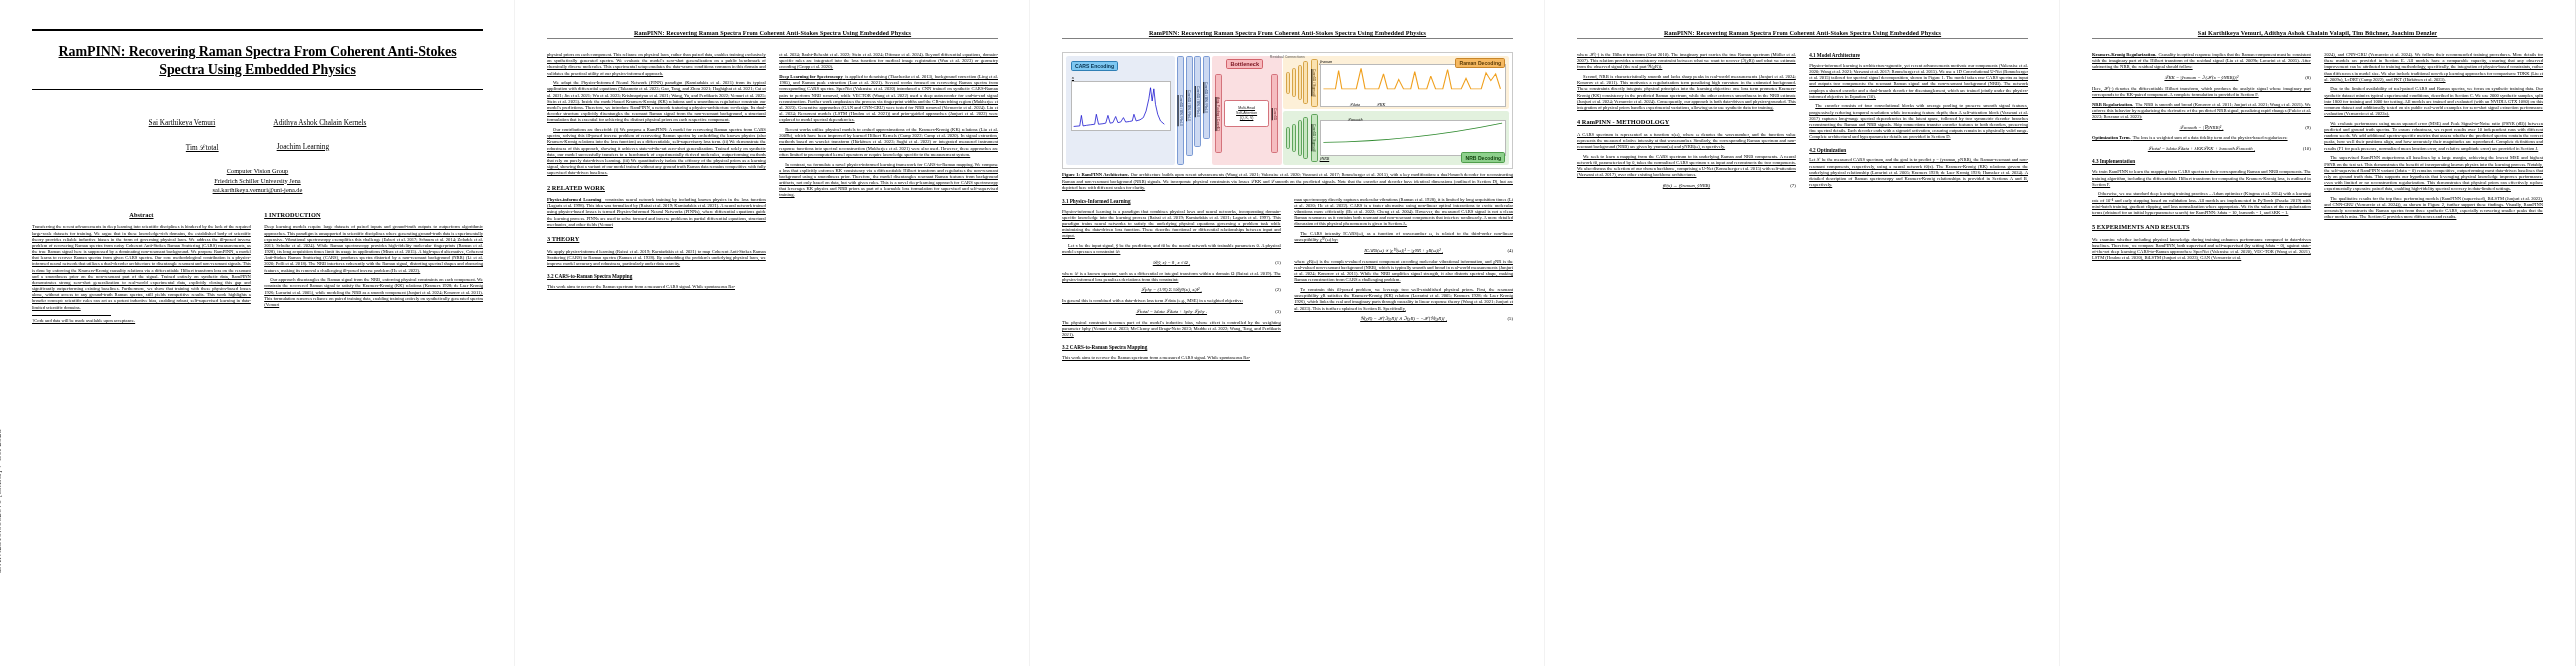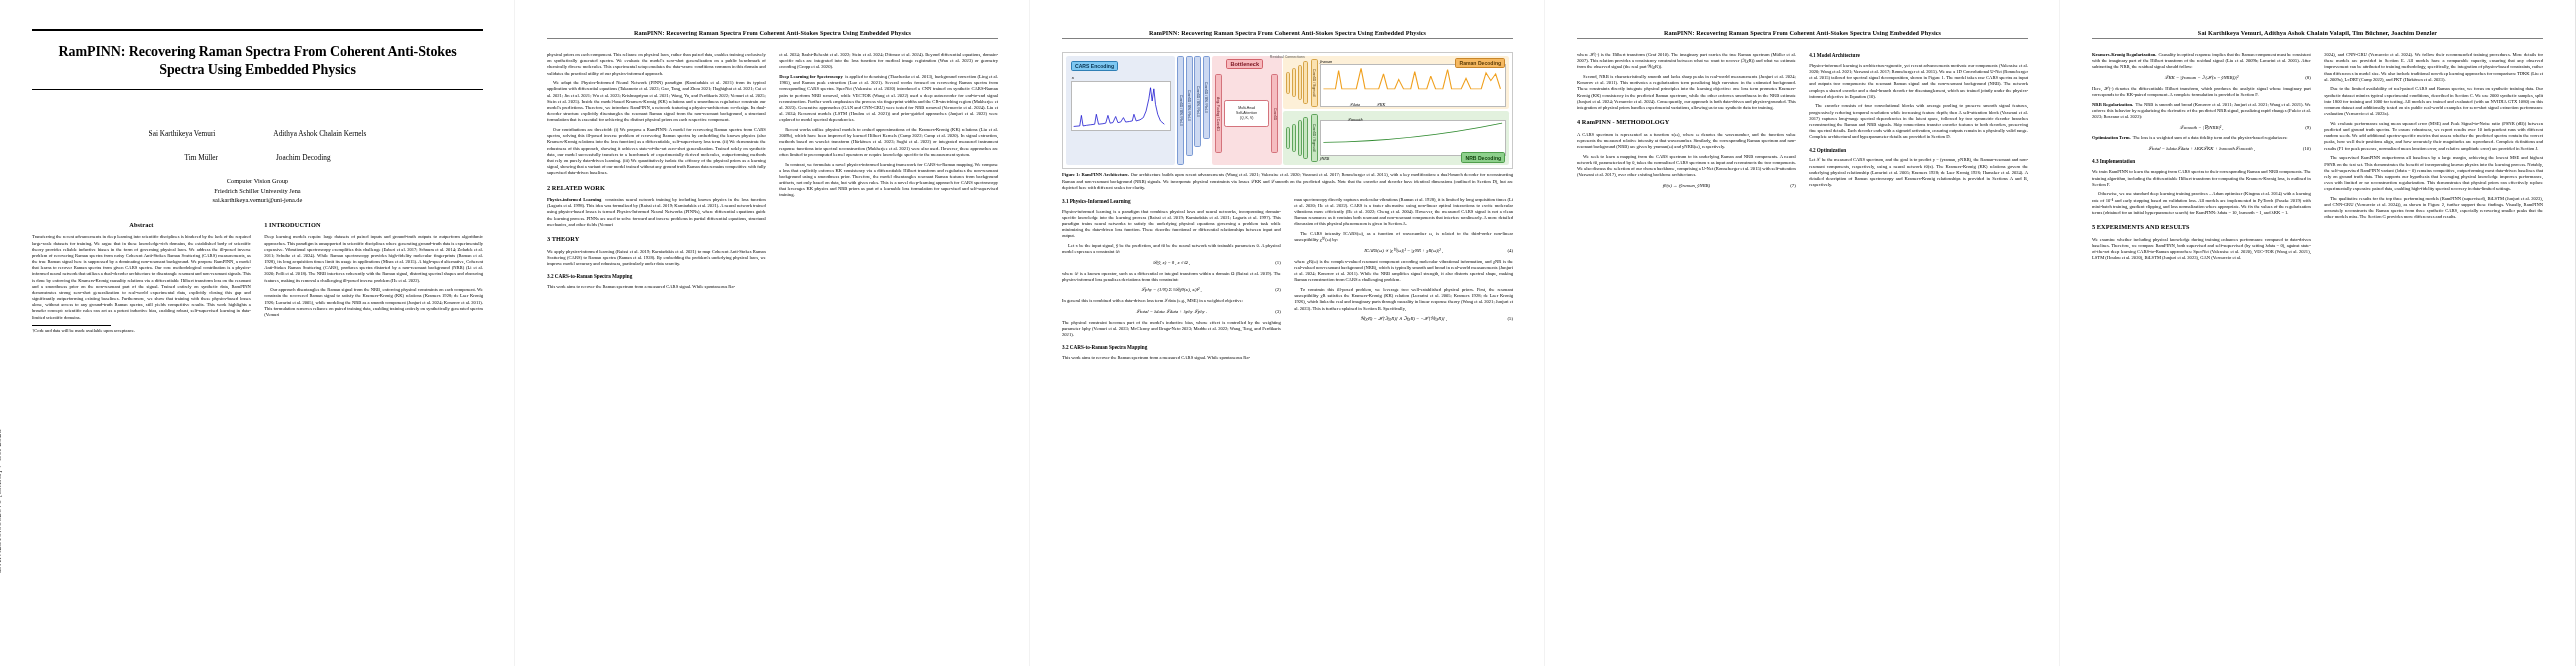--- a/index.html
+++ b/index.html
@@ -18,21 +18,21 @@
   .page {
     position: relative;
     background: #ffffff;
     height: 667px;
     flex: 0 0 515px;
     overflow: hidden;
     box-shadow: 0 0 0 0.6px #eaeaea;
   }
   .page-inner {
     position: absolute;
-    left: 32px; right: 32px; top: 29px; bottom: 14.5px;
+    left: 32px; right: 32px; top: 29px; bottom: 14.5px; text-decoration: underline;
   }
 
   
   .arxiv-stamp {
     position: absolute;
     left: 3.3px;
     bottom: 94px;
     transform-origin: left bottom;
     transform: rotate(-90deg);
     white-space: nowrap;
@@ -59,21 +59,21 @@
   .rule-thick { height: 2.3px; background: #000; margin: 0 0 0 0; }
   .rule-thin  { height: 0.7px; background: #000; margin: 0; }
   .title {
     font-size: 14px;
     font-weight: bold;
     text-align: center;
     line-height: 1.22;
     padding: 12.2px 4.4px 11px 4.4px;
     letter-spacing: -0.1px;
   }
-  .authors { margin-top: 40px; text-align: center; }
+  .authors { margin-top: 29px; text-align: center; }
   .author-row {
     display: flex; justify-content: center; gap: 58px;
     font-size: 7.3px; margin-bottom: 14.5px; font-weight: normal;
   }
   .affil { font-size: 6.4px; line-height: 1.45; text-align:center; }
 
   
   .cols {
     display: flex;
     gap: 13.3px;
@@ -210,22 +210,22 @@
       <div class="rule-thick"></div>
       <div class="title">RamPINN: Recovering Raman Spectra From Coherent Anti-Stokes Spectra Using Embedded Physics</div>
       <div class="rule-thin"></div>
 
       <div class="authors">
         <div class="author-row">
           <span>Sai Karthikeya Vemuri</span>
           <span>Adithya Ashok Chalain Kernels</span>
         </div>
         <div class="author-row">
-          <span>Tim Müller</span>
-          <span>Joachim Decoding</span>
+          <span>Tim ℒtotal</span>
+          <span>Joachim Learning</span>
         </div>
         <div class="affil">
           <div>Computer Vision Group</div>
           <div>Friedrich Schiller University Jena</div>
           <div>sai.karthikeya.vemuri@uni-jena.de</div>
         </div>
       </div>
 
       <div class="cols" style="margin-top:16.7px;">
         <div class="col abstract-col">

